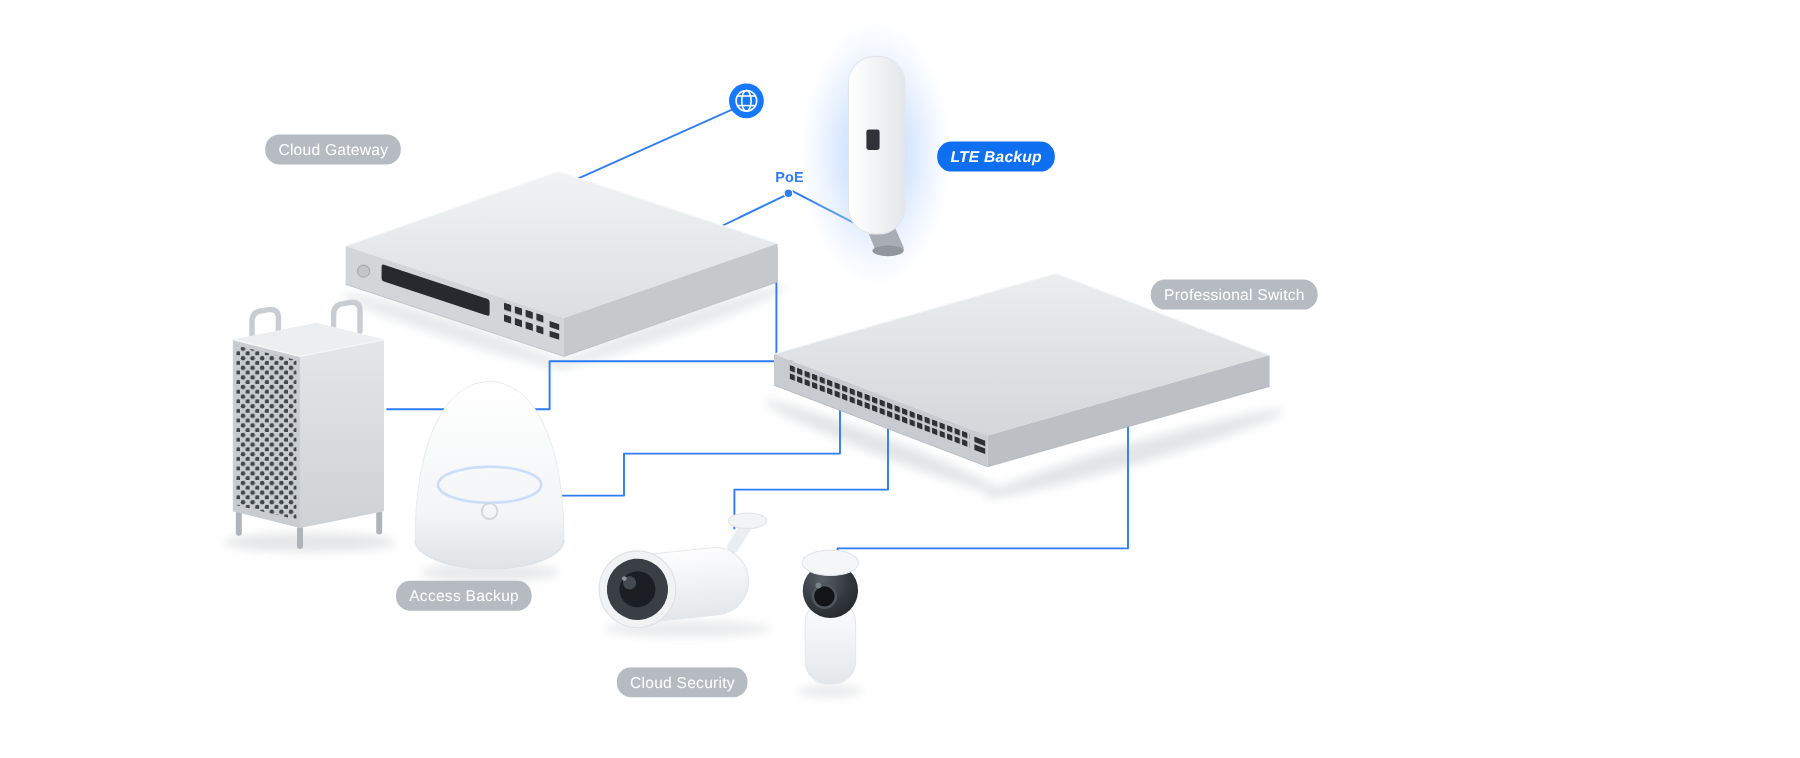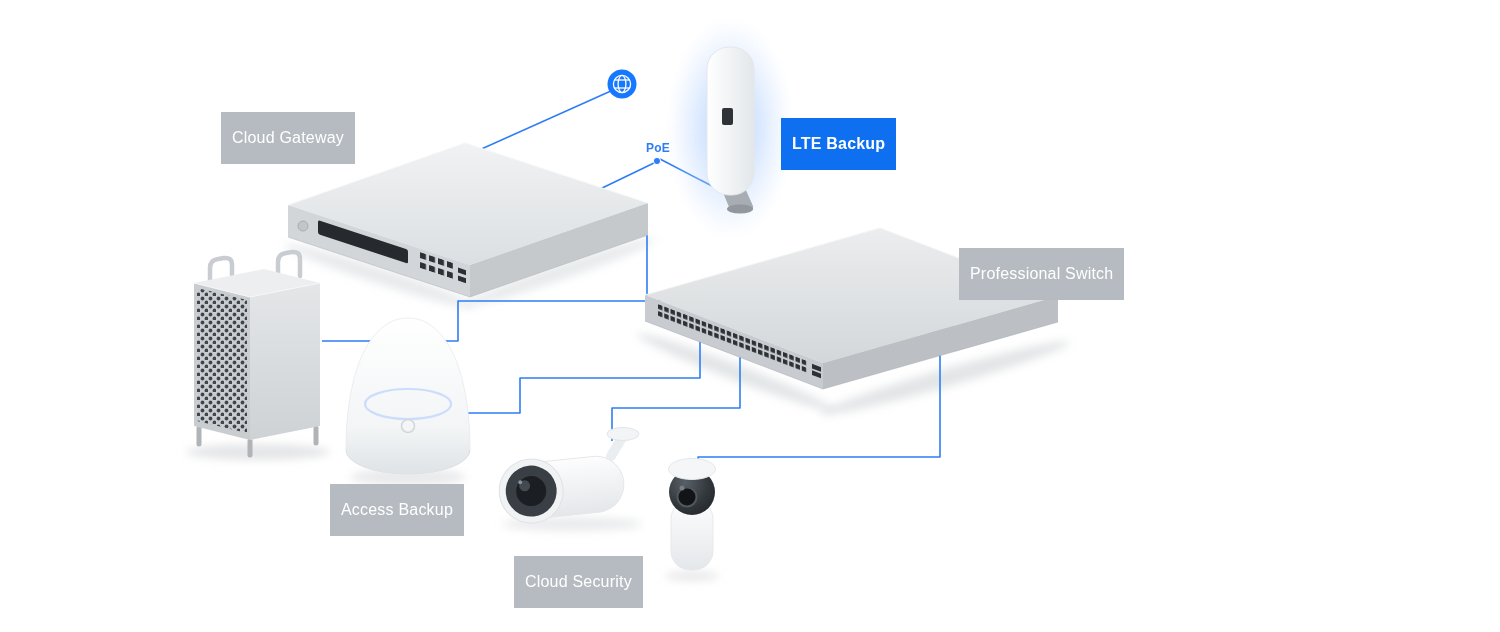--- a/index.html
+++ b/index.html
@@ -1,21 +1,21 @@
 <!DOCTYPE html>
 <html><head>
 <meta charset="utf-8">
 <style>
   * { margin:0; padding:0; box-sizing:border-box; }
   html,body { background:#ffffff; font-family:"Liberation Sans", sans-serif; }
   .stage { position:relative; width:1500px; height:632px; background:#ffffff; overflow:hidden; }
   .stage > svg { position:absolute; left:0; top:0; }
   .badge {
-    position:absolute; color:#ffffff; font-size:16px; line-height:1;
-    padding:18px 11px; border-radius:0; white-space:nowrap; cursor:pointer;
+    position:absolute; color:#ffffff; font-size:13px; line-height:1;
+    padding:6px 11px; border-radius:12px; white-space:nowrap; cursor:pointer;
     letter-spacing:.2px;
   }
   .badge-gray { background:#b6bbc1; font-weight:400; }
   .badge-blue { background:#0e6ff0; font-weight:700; }
   .poe-label { position:absolute; color:#2e7df6; font-size:12px; font-weight:700; letter-spacing:.2px; }
 </style>
 </head>
 <body>
 
 <div class="stage">
@@ -179,19 +179,19 @@
     <g fill="none" stroke="#ffffff" stroke-width="1.3">
       <circle cx="622" cy="84" r="8.6"></circle>
       <ellipse cx="622" cy="84" rx="3.9" ry="8.6"></ellipse>
       <line x1="614.6" y1="80" x2="629.4" y2="80"></line>
       <line x1="614.6" y1="88" x2="629.4" y2="88"></line>
     </g>
   </g>
 </svg>
 
 <div class="badge badge-gray" style="left:221px; top:112px;">Cloud Gateway</div>
-<div class="badge badge-blue" style="left:781px; top:118px;">LTE Backup</div>
-<div class="badge badge-gray" style="left:959px; top:248px;">Professional Switch</div>
+<div class="badge badge-blue" style="left:781px; top:118px;font-style:italic;">LTE Backup</div>
+<div class="badge badge-gray" style="left:959px; top:233px;">Professional Switch</div>
 <div class="badge badge-gray" style="left:330px; top:484px;">Access Backup</div>
 <div class="badge badge-gray" style="left:514px; top:556px;">Cloud Security</div>
 <div class="poe-label" style="left:646px; top:141px;">PoE</div>
 
 </div>
 
 </body></html>

